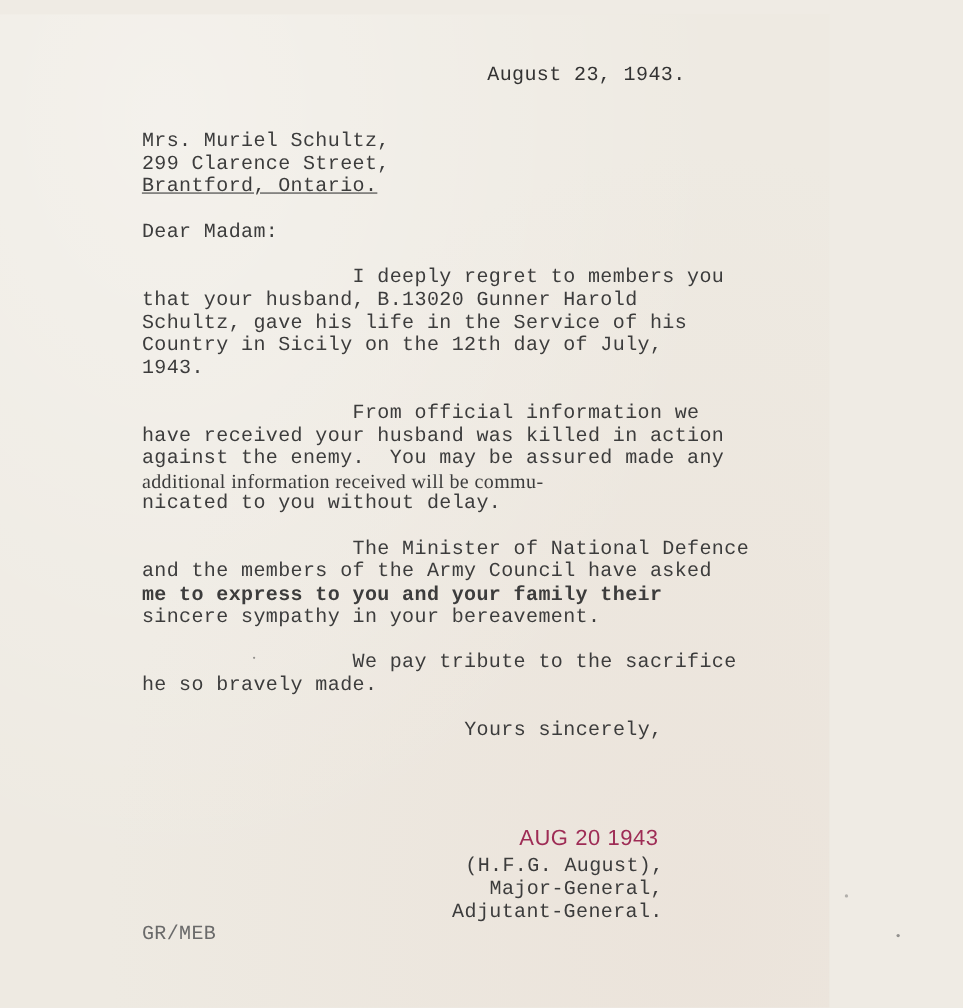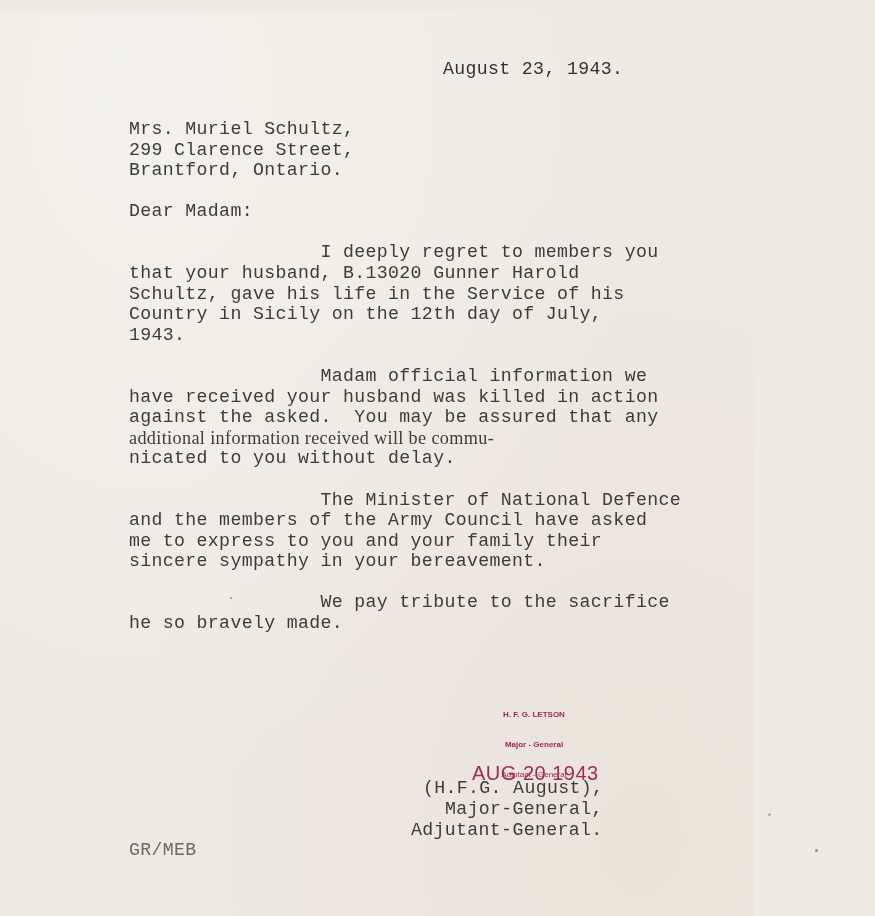--- a/index.html
+++ b/index.html
@@ -45,79 +45,74 @@
     .stamp-sig {
       left: 476px; top: 677px; width: 116px;
       font-size: 8px; line-height: 10px; font-weight: bold;
     }
     .stamp-sig .s3 { font-weight: normal; }
     .stamp-date {
       left: 472px; top: 737px;
       font-size: 20px; line-height: 24px;
       letter-spacing: 0.5px;
       color: #9e2c55;
-      margin-top: 11px;
     }
     .speck {
       position: absolute;
       width: 3px; height: 3px;
       border-radius: 50%;
       background: #555;
       opacity: 0.6;
     }
   </style>
 </head>
 <body>
 
 <div class="paper">
 
   <div class="line date">August 23, 1943.</div>
 
   <div>
     <div class="line addr" style="top:106px;">Mrs. Muriel Schultz,</div>
     <div class="line addr" style="top:126.5px;text-align:right;">299 Clarence Street,</div>
-    <div class="line addr" style="top:147px;">Brantford, Ontario.</div>
+    <div class="line addr" style="top:147px;text-decoration:underline;">Brantford, Ontario.</div>
   </div>
 
   <div class="line addr" style="top:188px;">Dear Madam:</div>
 
   <div>
     <div class="line para" style="top:229px;">                 I deeply regret to members you</div>
     <div class="line para" style="top:250px;">that your husband, B.13020 Gunner Harold</div>
     <div class="line para" style="top:270.5px;">Schultz, gave his life in the Service of his</div>
     <div class="line para" style="top:291px;">Country in Sicily on the 12th day of July,</div>
     <div class="line para" style="top:311.5px;">1943.</div>
   </div>
 
   <div>
-    <div class="line para" style="top:353px;">                 Madam official information we</div>
+    <div class="line para" style="top:353px;">                 From official information we</div>
     <div class="line para" style="top:373.5px;">have received your husband was killed in action</div>
-    <div class="line para" style="top:394px;">against the asked.  You may be assured that any</div>
+    <div class="line para" style="top:394px;">against the enemy.  You may be assured made any</div>
     <div class="line para" style="top:414.5px;font-family:Liberation Serif, serif;">additional information received will be commu-</div>
     <div class="line para" style="top:435px;">nicated to you without delay.</div>
   </div>
 
   <div>
     <div class="line para" style="top:476.5px;">                 The Minister of National Defence</div>
     <div class="line para" style="top:497px;text-align:center;">and the members of the Army Council have asked</div>
-    <div class="line para" style="top:517.5px;">me to express to you and your family their</div>
+    <div class="line para" style="top:517.5px;font-weight:bold;">me to express to you and your family their</div>
     <div class="line para" style="top:538px;">sincere sympathy in your bereavement.</div>
   </div>
 
   <div>
     <div class="line para" style="top:579px;">                 We pay tribute to the sacrifice</div>
     <div class="line para" style="top:599.5px;">he so bravely made.</div>
   </div>
 
+  <div class="line" style="left:422px; top:641px;">Yours sincerely,</div>
 
-  <div class="stamp stamp-sig">
-    <div>H. F. G. LETSON</div>
-    <div>Major - General</div>
-    <div class="s3">Adjutant - General</div>
-  </div>
 
   <div class="stamp stamp-date">AUG 20 1943</div>
 
   <div>
     <div class="line" style="left:423px; top:765px;">(H.F.G. August),</div>
     <div class="line" style="left:445px; top:786px;">Major-General,</div>
     <div class="line" style="left:411px; top:806.5px;">Adjutant-General.</div>
   </div>
 
   <div class="line" style="left:129px; top:827px; color:#6a6a6a;">GR/MEB</div>

